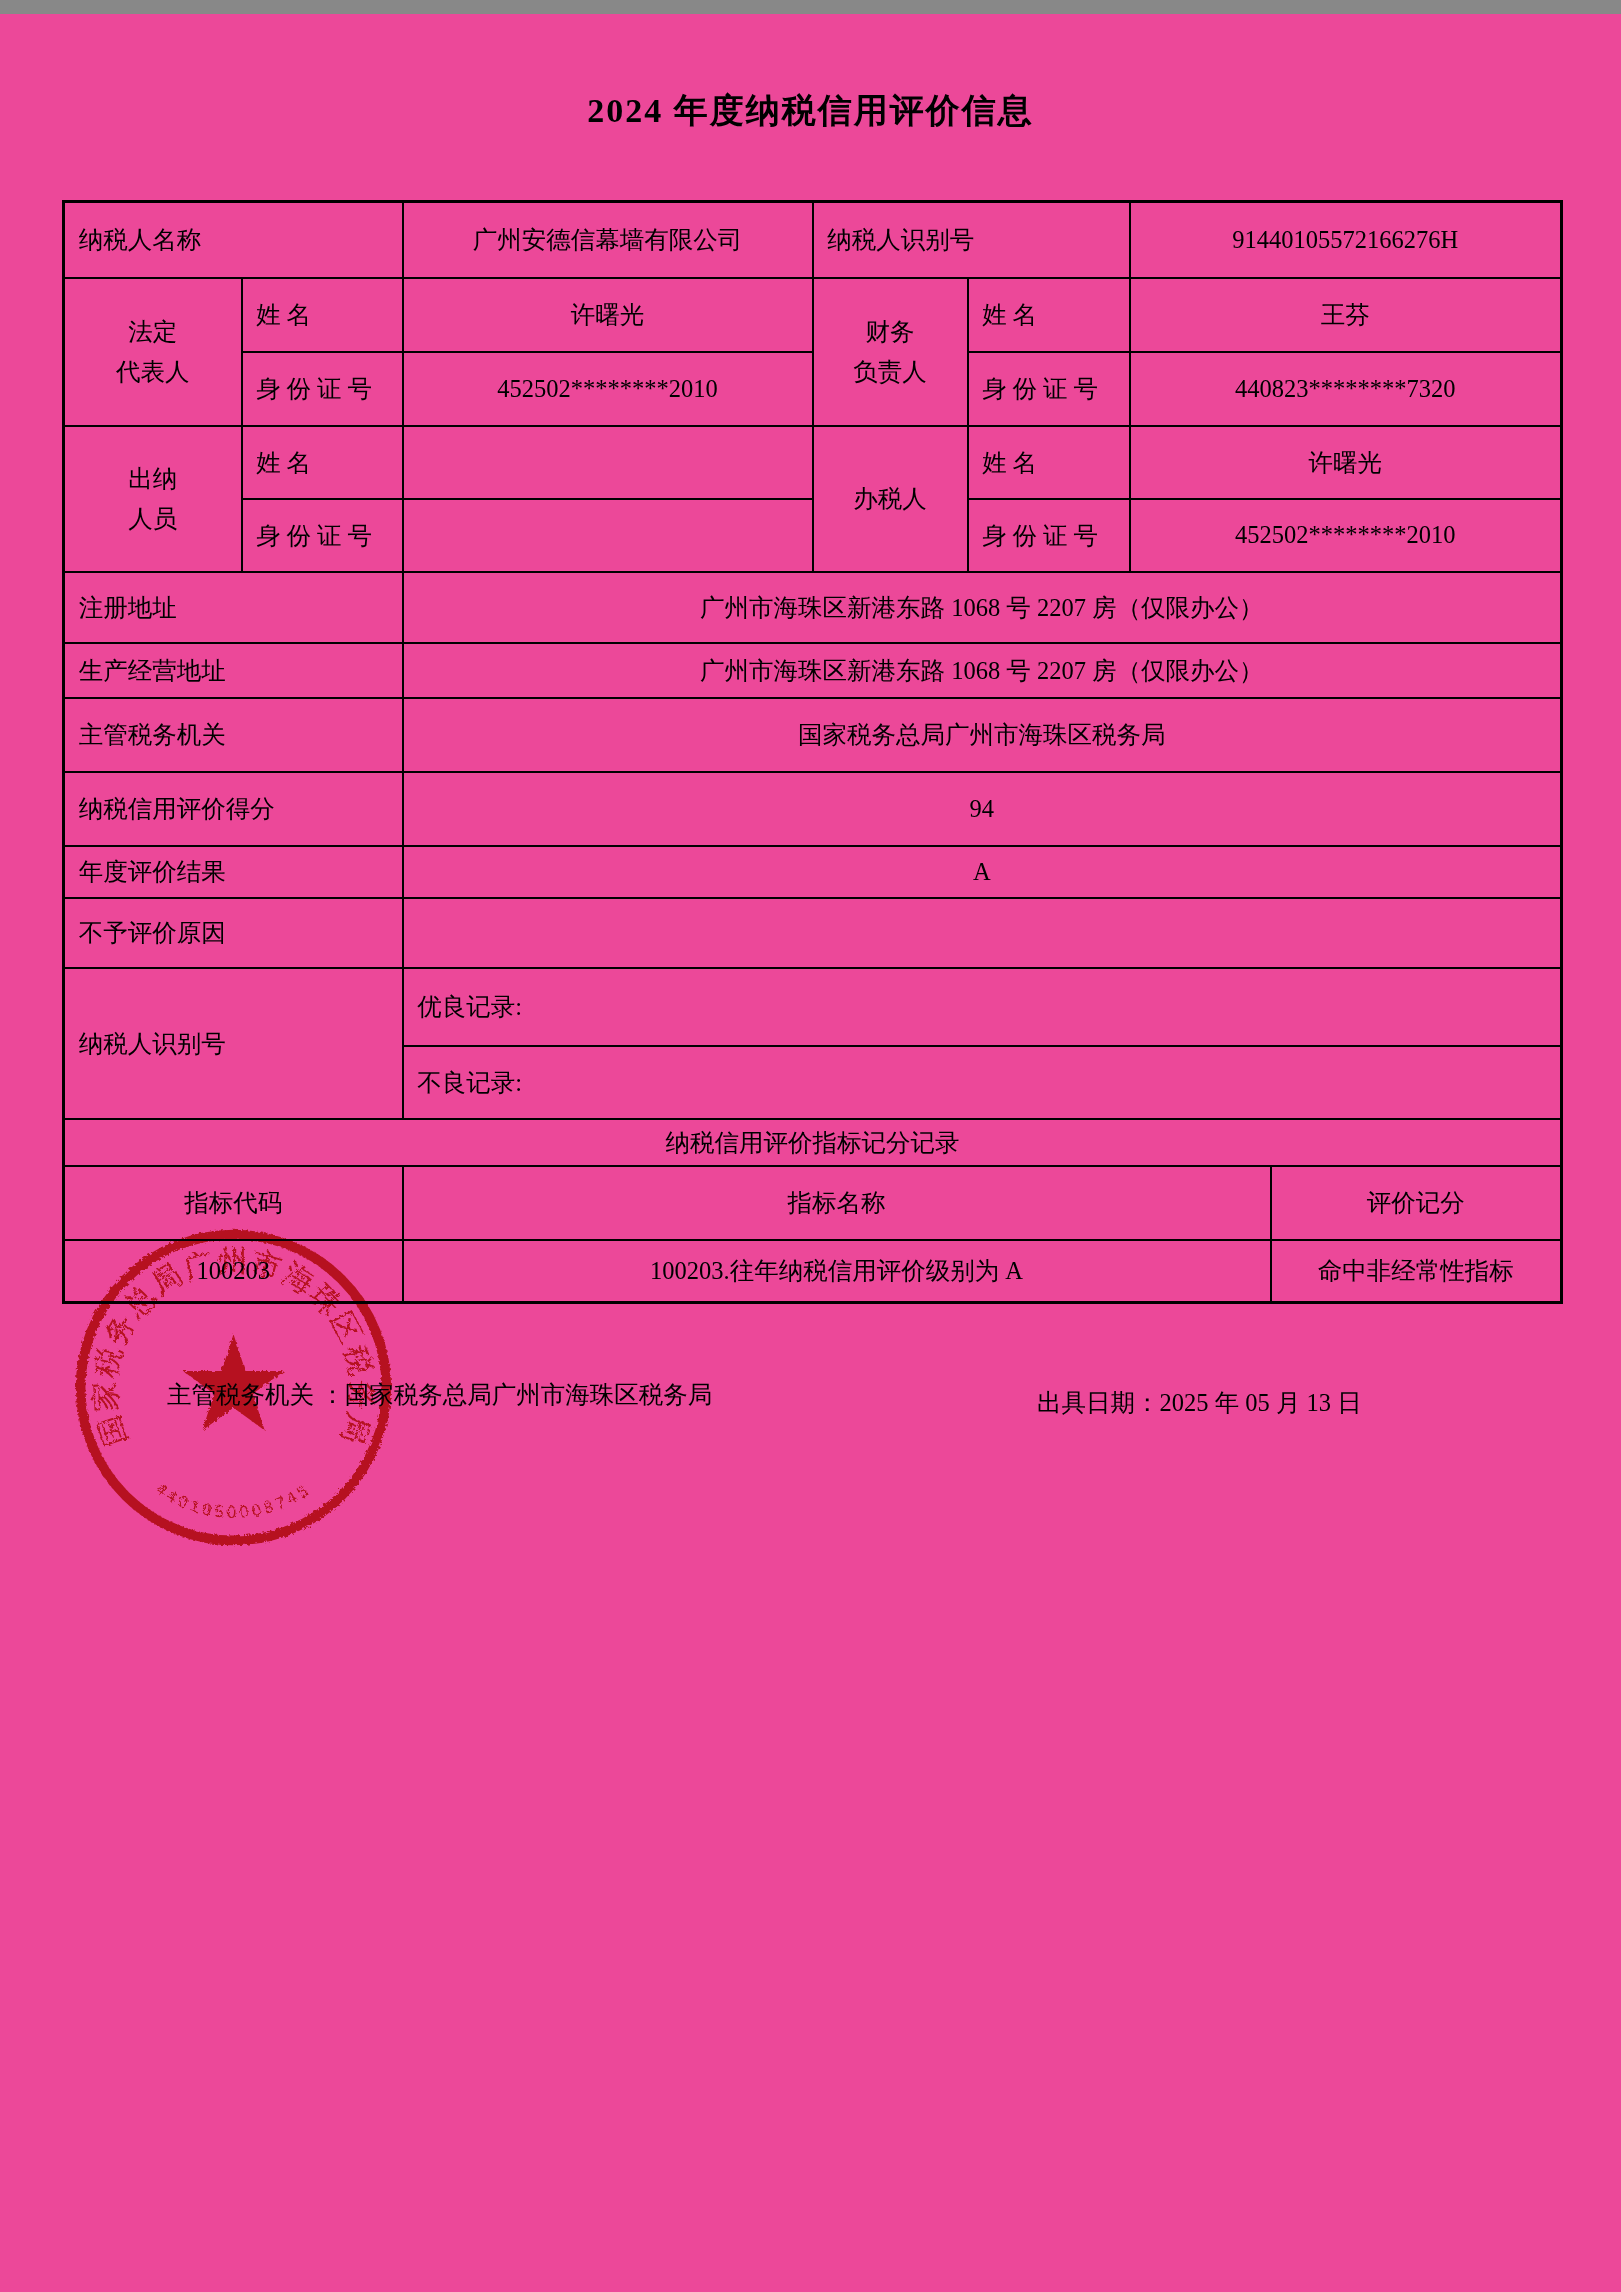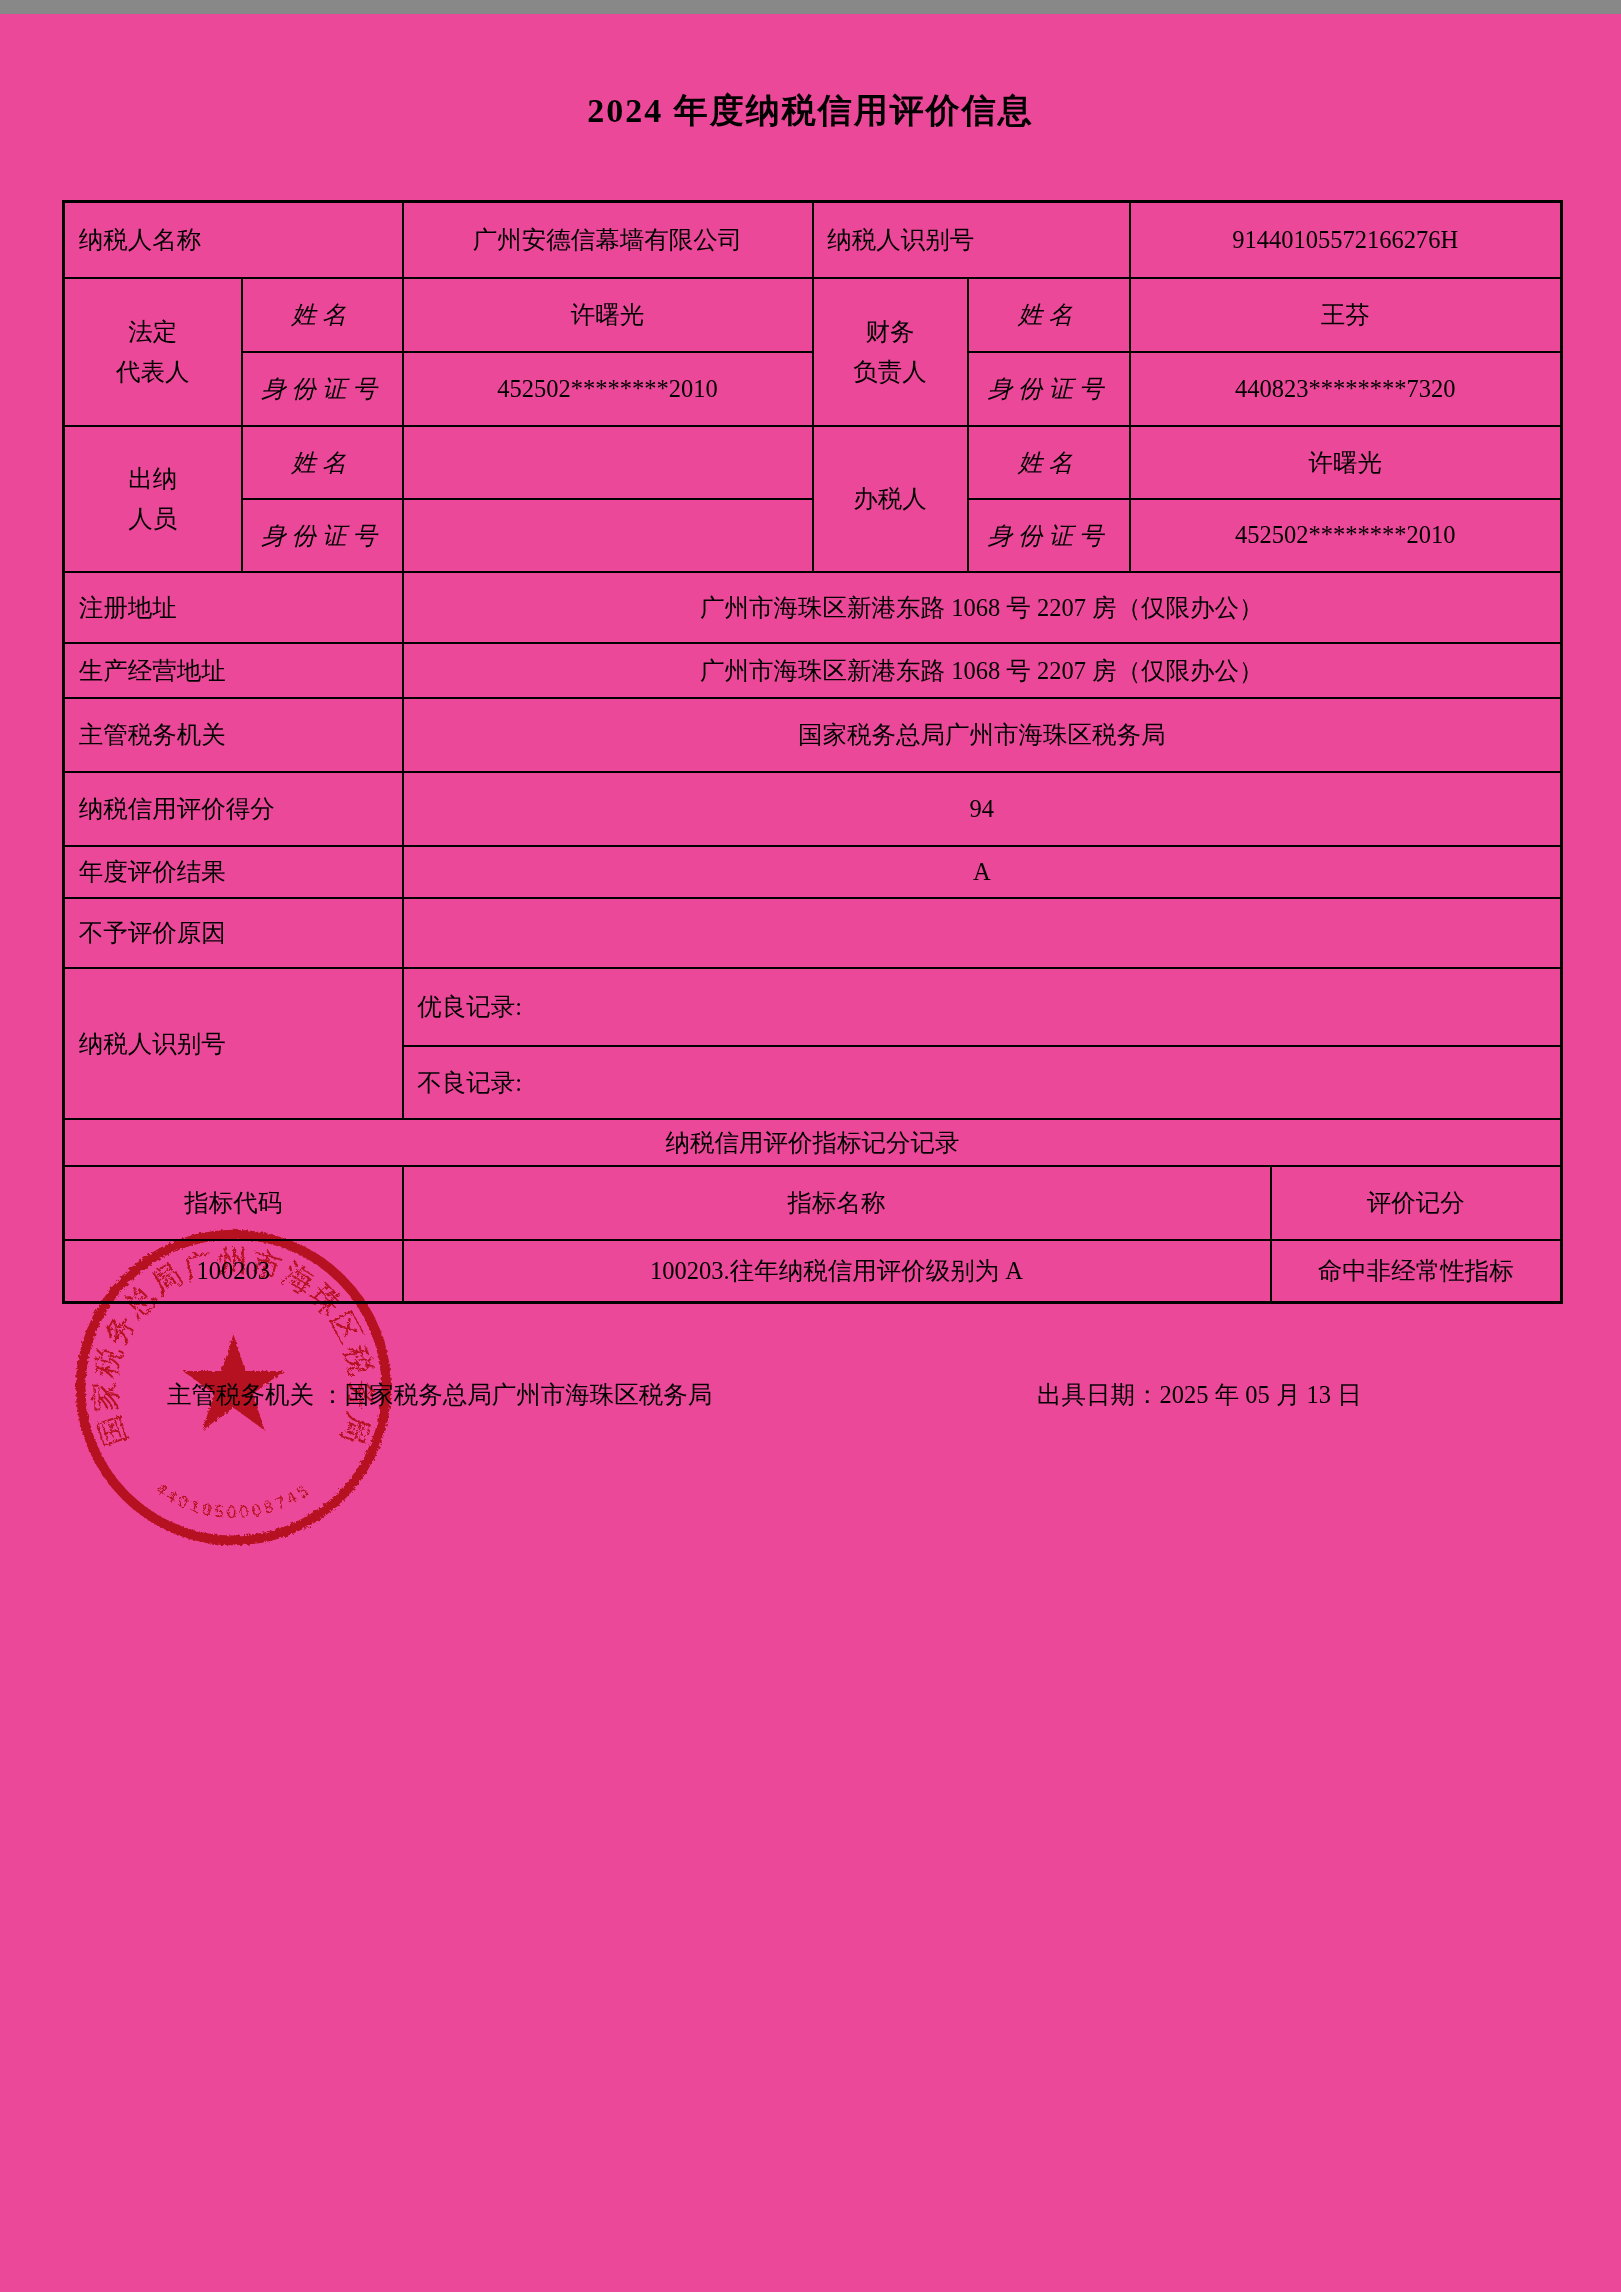--- a/index.html
+++ b/index.html
@@ -38,30 +38,30 @@
     border-top-width: 2.9px;
     border-bottom-width: 2.9px;
     font-size: 24.5px;
     vertical-align: middle;
     padding: 3.9px 13.7px;
     overflow: hidden;
   }
   td.lbl   { text-align: left; }
   td.ctr   { text-align: center; }
   td.grp   { text-align: center; white-space: pre-line; line-height: 1.6; }
-  td.sub   { text-align: center; letter-spacing: 5.9px; font-style: italic; }
+  td.sub   { text-align: left; letter-spacing: 5.9px; }
   .footer-row {
     position: absolute;
     top: 1364px;
     left: 0;
     width: 100%;
     font-size: 24.5px;
   }
   .footer-authority { position: absolute; left: 167px; top: 0; white-space: nowrap; }
-  .footer-date      { position: absolute; left: 1037px; top: 0; white-space: nowrap; }
+  .footer-date      { position: absolute; left: 1037px; top: 8px; white-space: nowrap; }
   .seal {
     position: absolute;
     left: 69px;
     top: 1209px;
     width: 329px;
     height: 329px;
     mix-blend-mode: multiply;
     opacity: 0.92;
     pointer-events: none;
   }

